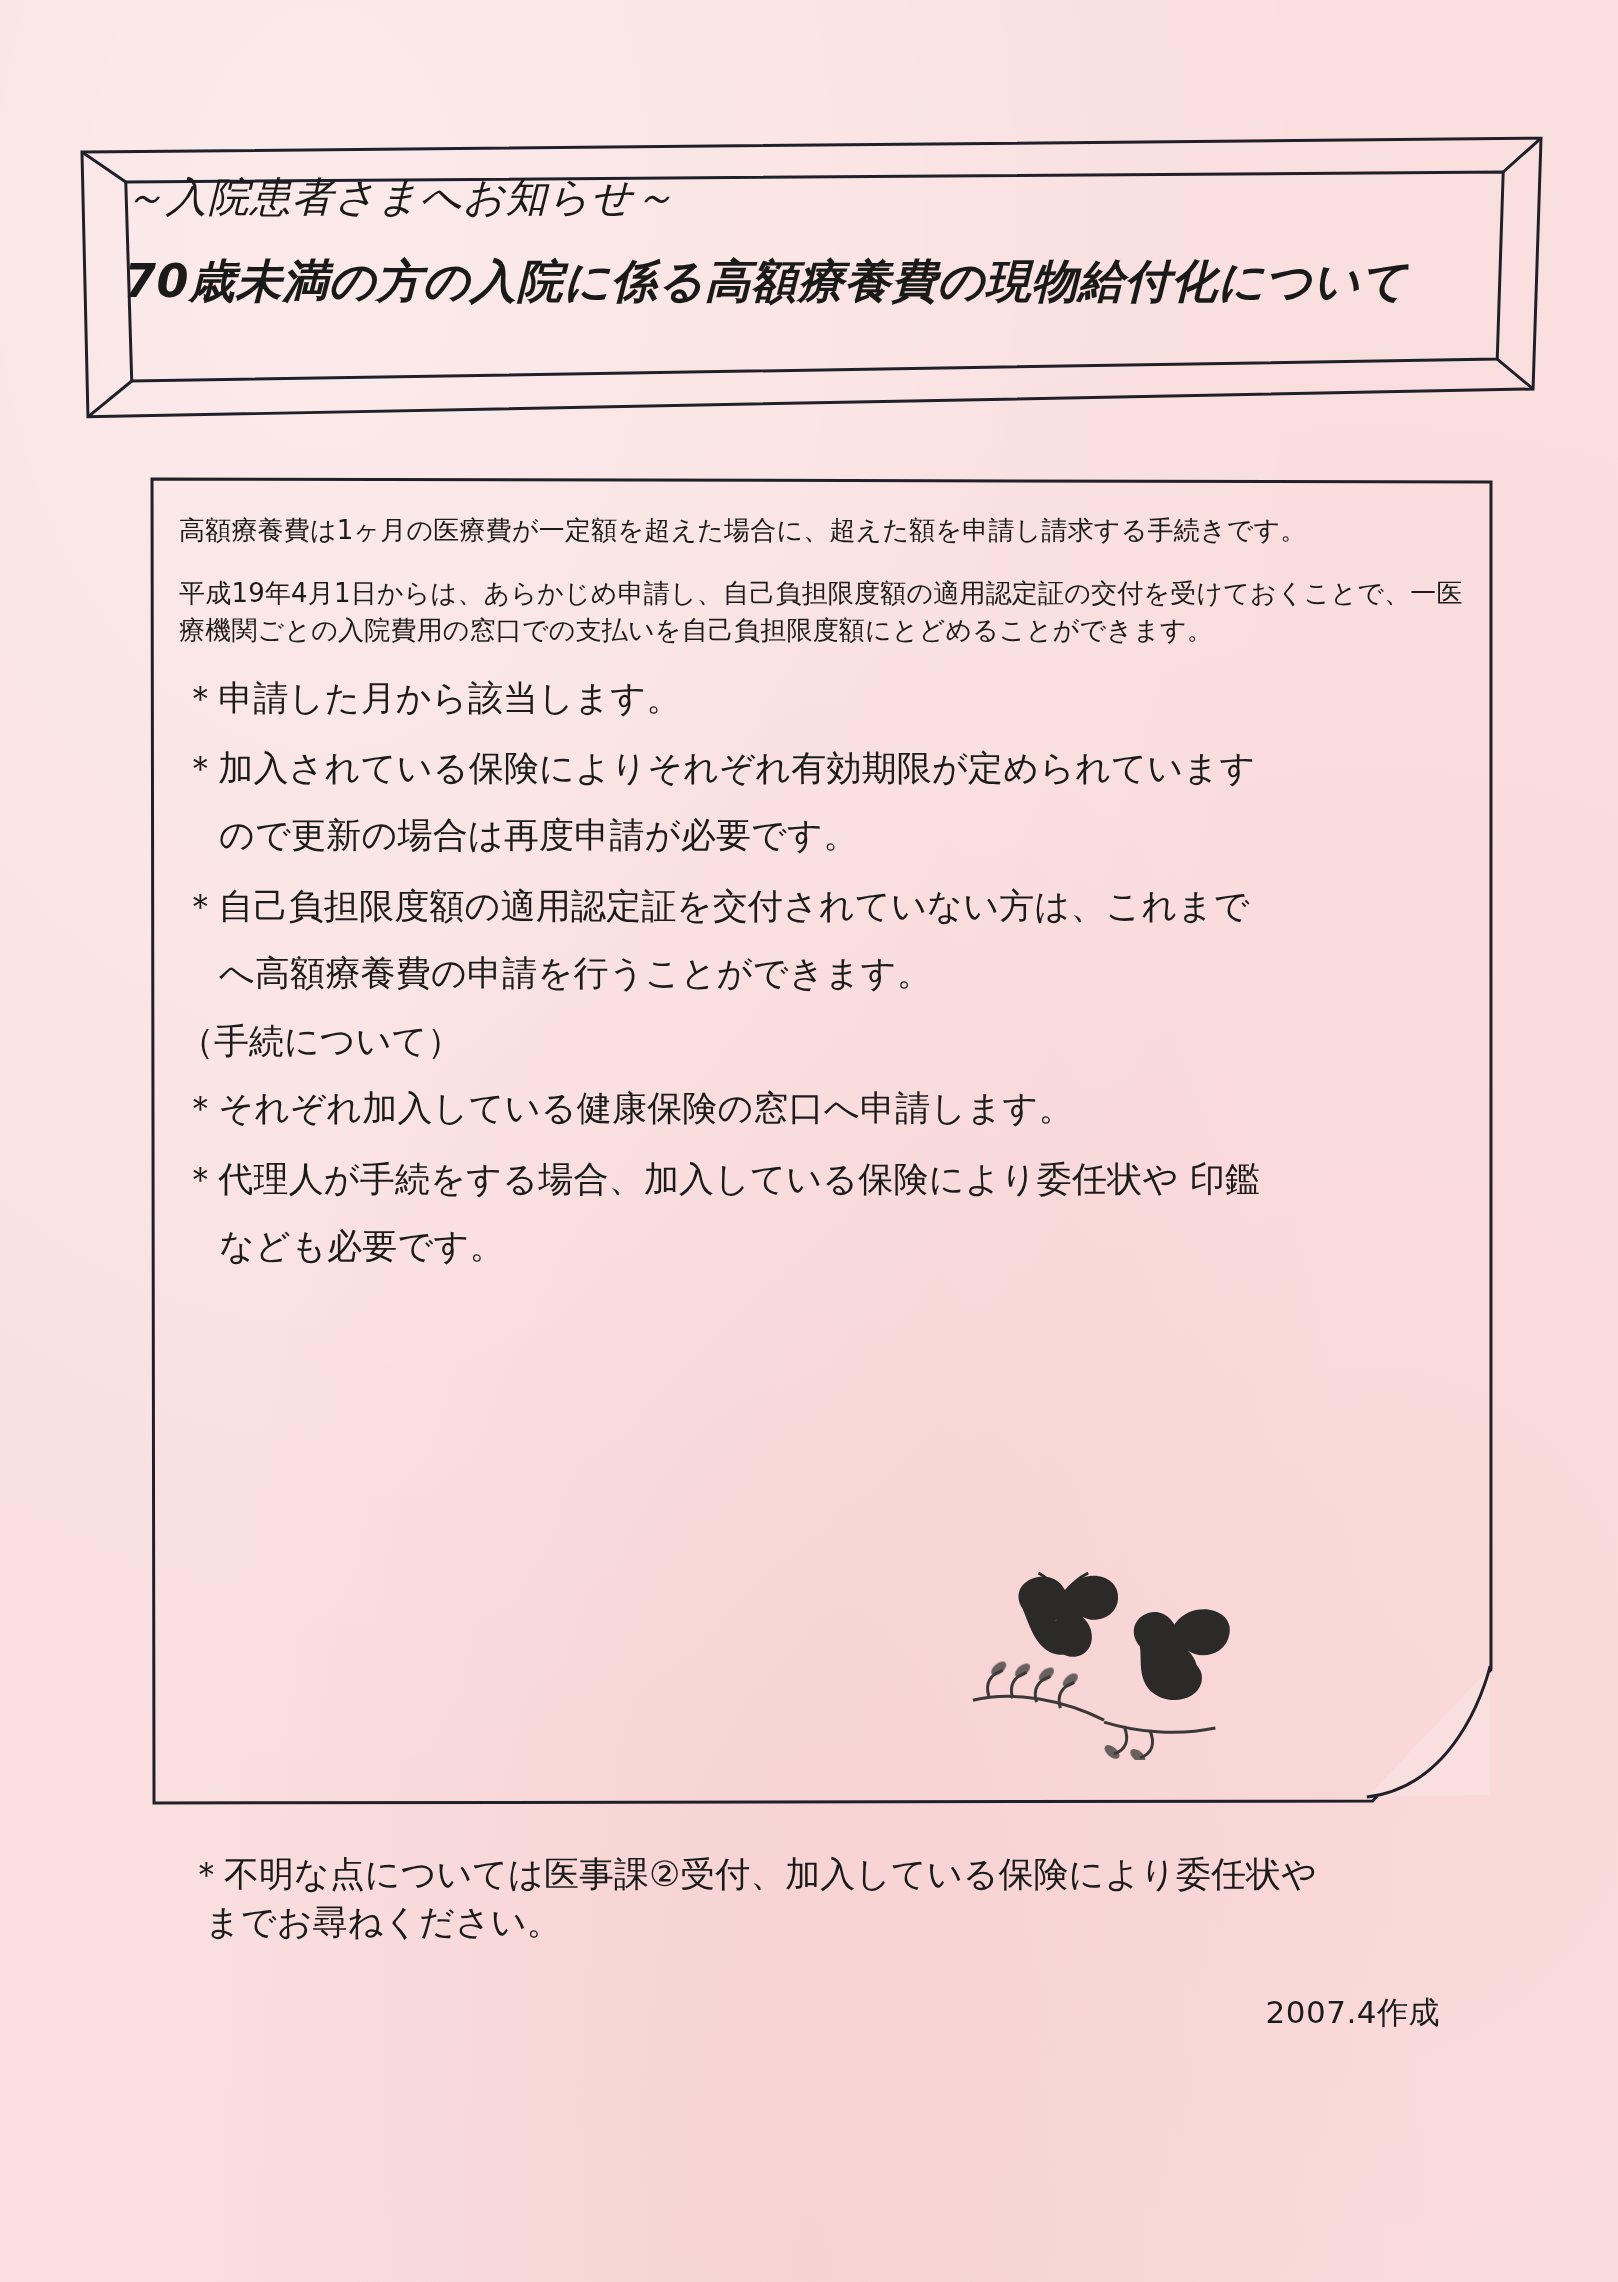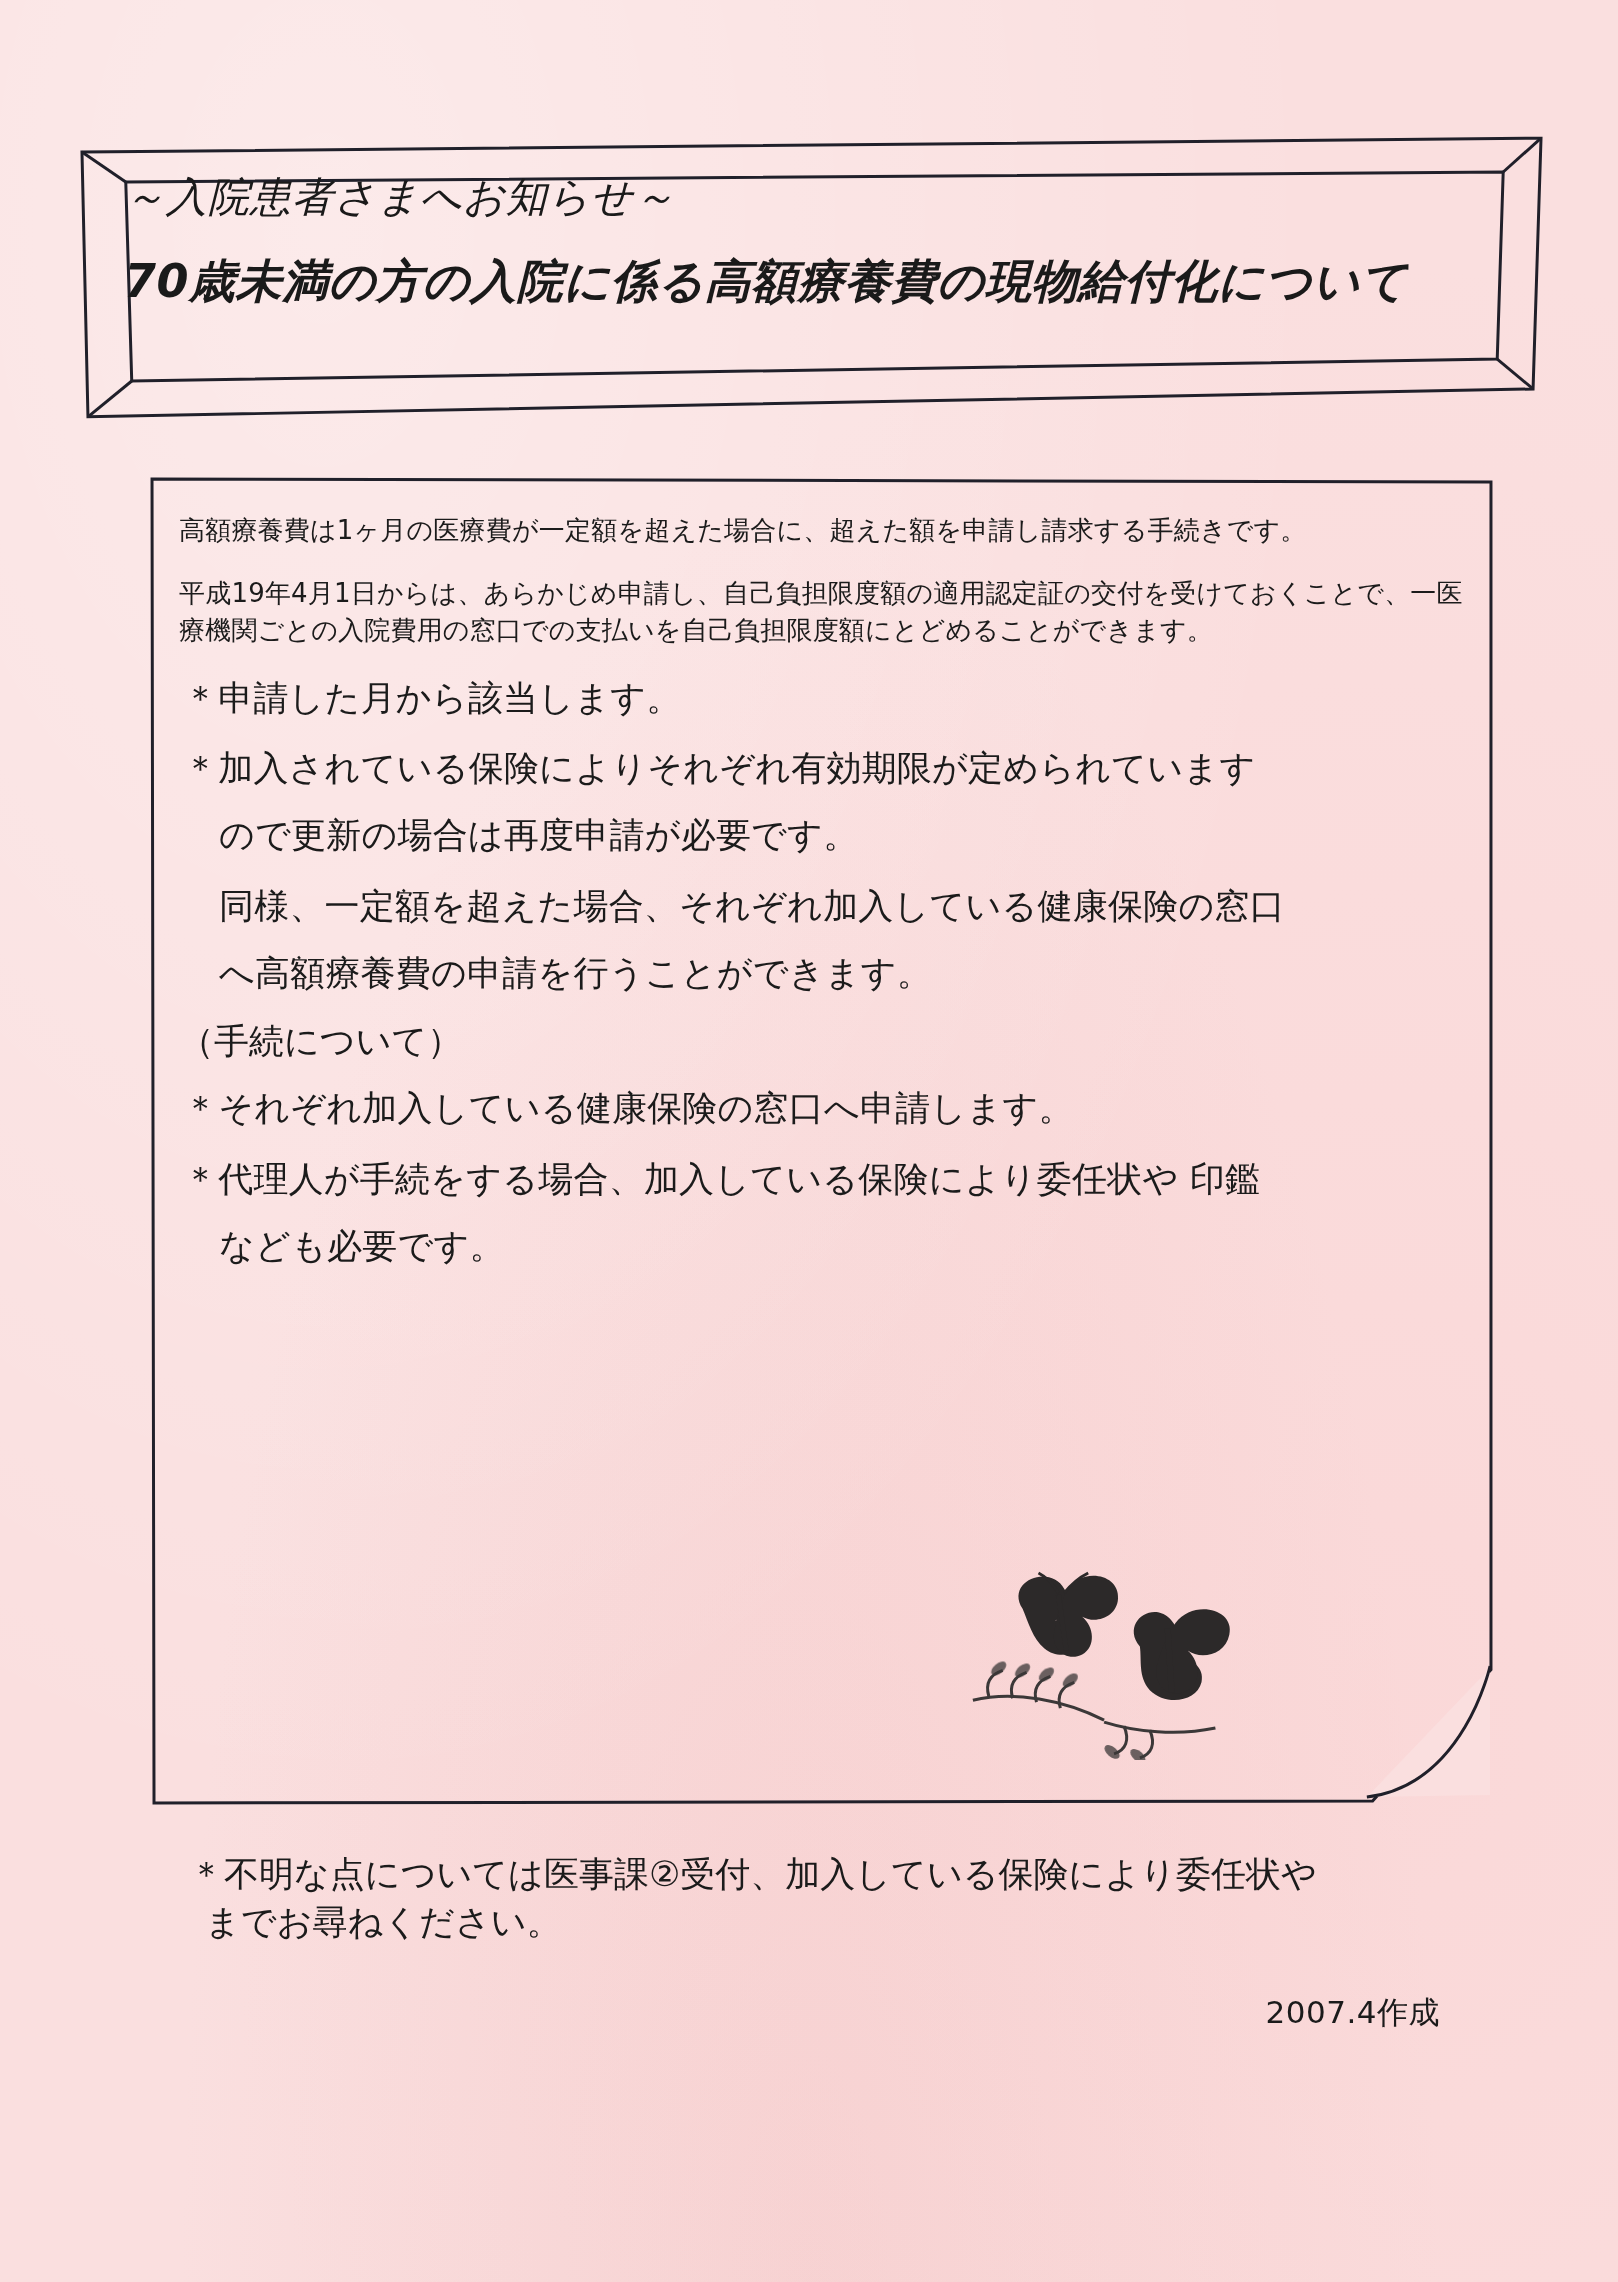--- a/index.html
+++ b/index.html
@@ -188,21 +188,21 @@
       <p class="para tight">平成19年4月1日からは、あらかじめ申請し、自己負担限度額の適用認定証の交付を受けておくことで、一医療機関ごとの入院費用の窓口での支払いを自己負担限度額にとどめることができます。</p>
 
       <p class="bullet">＊申請した月から該当します。</p>
 
       <p class="bullet">
         <span>＊加入されている保険によりそれぞれ有効期限が定められています</span>
         <span class="cont">ので更新の場合は再度申請が必要です。</span>
       </p>
 
       <p class="bullet">
-        <span class="cont">同様、一定額を超えた場合、それぞれ加入している健康保険の窓口</span>
+        <span>＊自己負担限度額の適用認定証を交付されていない方は、これまで</span>
         <span class="cont">へ高額療養費の申請を行うことができます。</span>
       </p>
 
       <p class="sub">（手続について）</p>
 
       <p class="bullet">＊それぞれ加入している健康保険の窓口へ申請します。</p>
 
 
       <p class="bullet">
         <span>＊代理人が手続をする場合、加入している保険により委任状や 印鑑</span>

